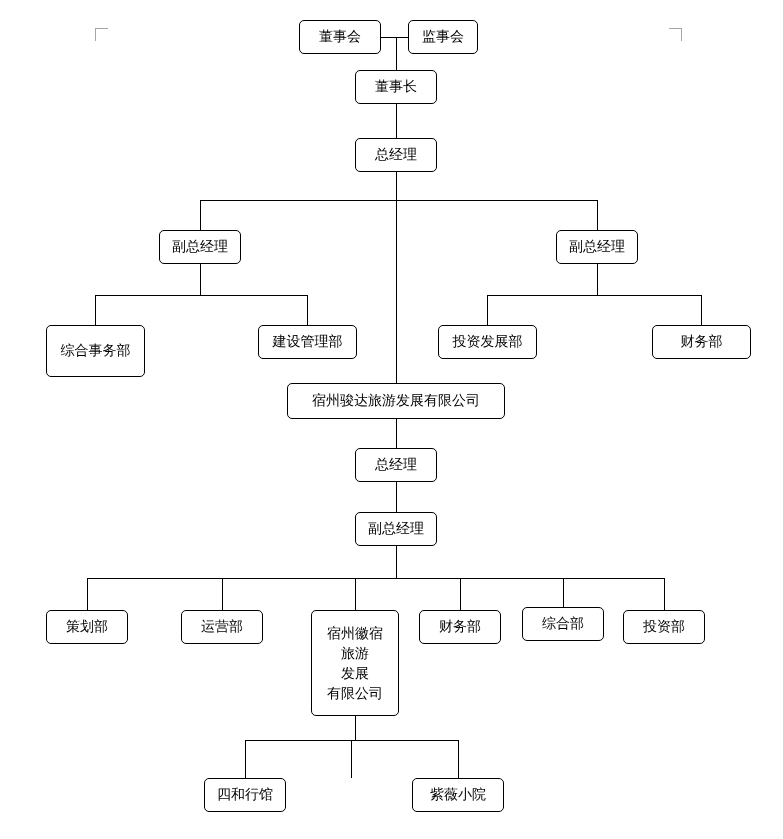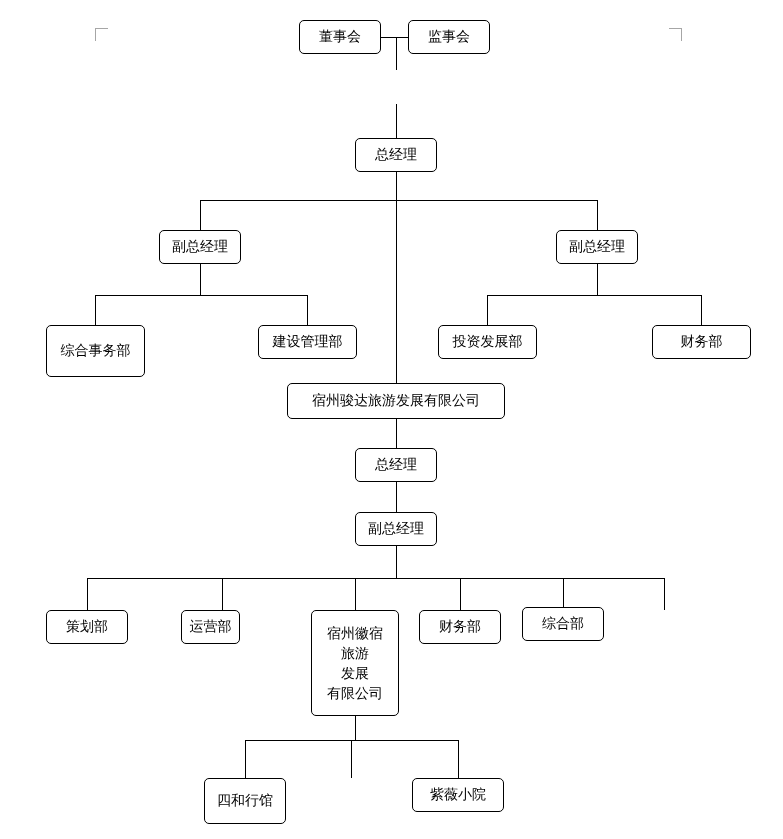--- a/index.html
+++ b/index.html
@@ -75,35 +75,37 @@
   <div class="cline" style="left:460px;top:578px;width:1px;height:32px"></div>
   <div class="cline" style="left:563px;top:578px;width:1px;height:32px"></div>
   <div class="cline" style="left:664px;top:578px;width:1px;height:32px"></div>
   <div class="cline" style="left:355px;top:716px;width:1px;height:24px"></div>
   <div class="cline" style="left:245px;top:740px;width:214px;height:1px"></div>
   <div class="cline" style="left:245px;top:740px;width:1px;height:38px"></div>
   <div class="cline" style="left:351px;top:740px;width:1px;height:38px"></div>
   <div class="cline" style="left:458px;top:740px;width:1px;height:38px"></div>
 
   <div class="node" style="left:299px;top:20px;width:82px;height:34px">董事会</div>
-  <div class="node" style="left:408px;top:20px;width:82px;height:34px">监事会</div>
+  <div class="node" style="left:408px;top:20px;width:70px;height:34px">监事会</div>
+  <div class="node" style="left:355px;top:70px;width:82px;height:34px">董事长</div>
   <div class="node" style="left:355px;top:138px;width:82px;height:34px">总经理</div>
   <div class="node" style="left:159px;top:230px;width:82px;height:34px">副总经理</div>
   <div class="node" style="left:556px;top:230px;width:82px;height:34px">副总经理</div>
   <div class="node" style="left:46px;top:325px;width:99px;height:52px">综合事务部</div>
   <div class="node" style="left:438px;top:325px;width:99px;height:34px">投资发展部</div>
   <div class="node" style="left:258px;top:325px;width:99px;height:34px">建设管理部</div>
   <div class="node" style="left:652px;top:325px;width:99px;height:34px">财务部</div>
   <div class="node" style="left:287px;top:383px;width:218px;height:36px">宿州骏达旅游发展有限公司</div>
   <div class="node" style="left:355px;top:448px;width:82px;height:34px">总经理</div>
   <div class="node" style="left:355px;top:512px;width:82px;height:34px">副总经理</div>
   <div class="node" style="left:46px;top:610px;width:82px;height:34px">策划部</div>
-  <div class="node" style="left:181px;top:610px;width:59px;height:34px">运营部</div>
+  <div class="node" style="left:181px;top:610px;width:82px;height:34px">运营部</div>
   <div class="node multiline" style="left:311px;top:610px;width:88px;height:106px">宿州徽宿
 旅游
 发展
 有限公司</div>
   <div class="node" style="left:419px;top:610px;width:82px;height:34px">财务部</div>
   <div class="node" style="left:522px;top:607px;width:82px;height:34px">综合部</div>
-  <div class="node" style="left:204px;top:778px;width:82px;height:46px">四和行馆</div>
+  <div class="node" style="left:623px;top:610px;width:82px;height:34px">投资部</div>
+  <div class="node" style="left:204px;top:778px;width:82px;height:34px">四和行馆</div>
   <div class="node" style="left:412px;top:778px;width:92px;height:34px">紫薇小院</div>
 
 </div>
 
 </body></html>

